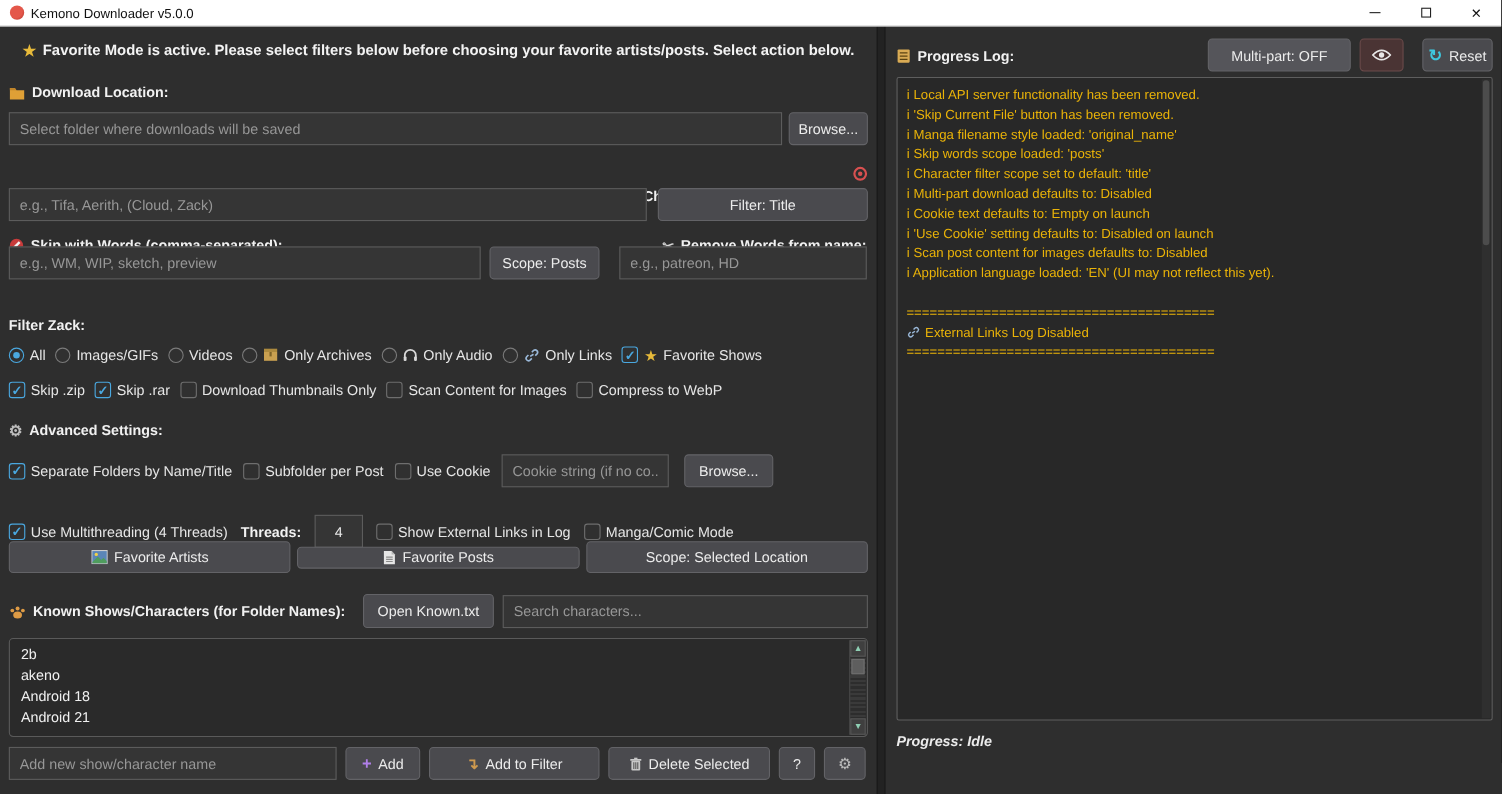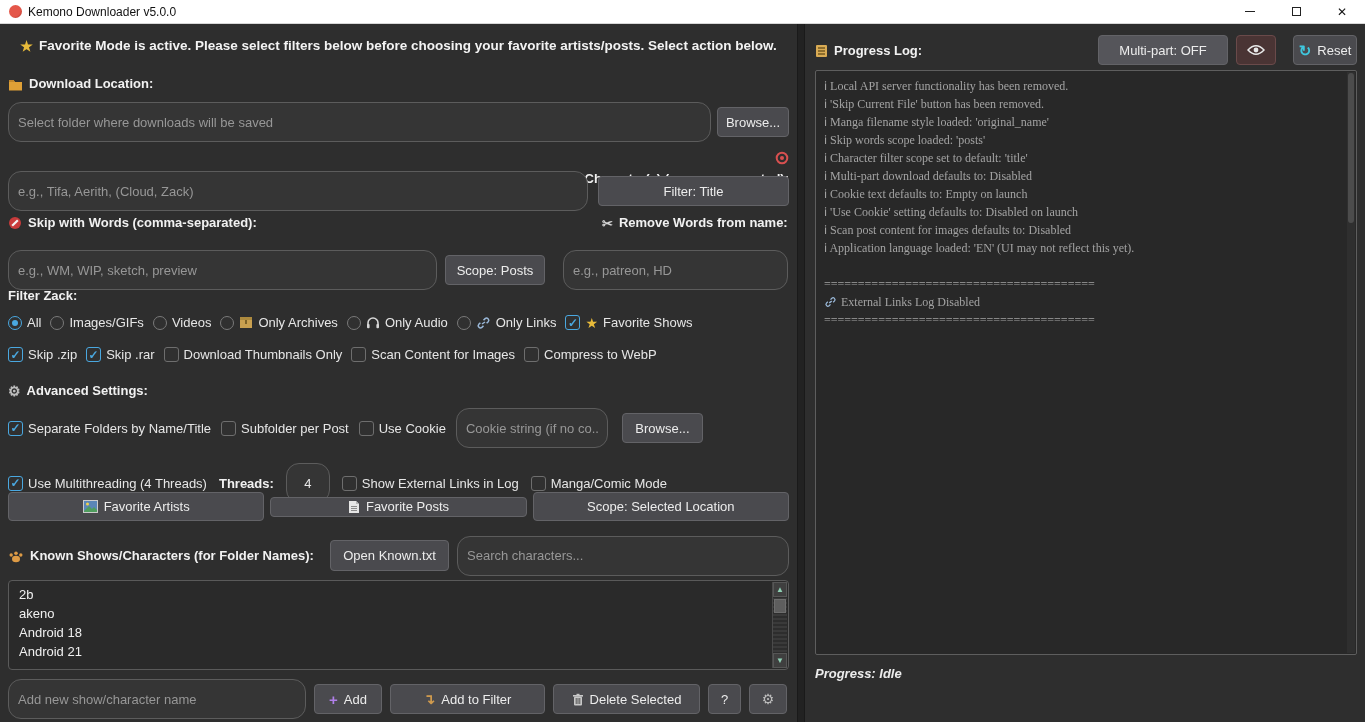--- a/index.html
+++ b/index.html
@@ -22,21 +22,21 @@
   .splitter { position:absolute; top:24px; left:797px; width:8px; bottom:0; background:#222; border-left:1px solid #1a1a1a; border-right:1px solid #1a1a1a; }
   .right { position:absolute; top:24px; left:805px; right:0; bottom:0; }
 
   .row { position:absolute; left:8px; right:8px; display:flex; align-items:center; }
 
   
   .blabel { font-size:13px; font-weight:bold; color:#f1f1f1; display:flex; align-items:flex-end; gap:6px; white-space:nowrap; }
   .notice { justify-content:center; font-size:13.5px; font-weight:bold; color:#f3f3f3; gap:6px; }
 
   
-  .inp { background:#353535; border:1px solid #5c5c5c; border-radius:13px; color:#e8e8e8; font-size:13px; height:40px; padding:0 9px; font-family:"Liberation Sans",sans-serif; outline:none; }
+  .inp { background:#353535; border:1px solid #5c5c5c; border-radius:0; color:#e8e8e8; font-size:13px; height:30px; padding:0 9px; font-family:"Liberation Sans",sans-serif; outline:none; }
   .inp::placeholder { color:#979797; }
   .btn { display:inline-flex; align-items:center; justify-content:center; gap:6px; background:#4a4a4e; border:1px solid #636367; border-radius:4px; color:#ececec; font-size:13px; height:30px; padding:0 12px; white-space:nowrap; cursor:default; font-family:"Liberation Sans",sans-serif; }
 
   .cb, .radio { display:inline-flex; align-items:center; gap:5px; font-size:13px; color:#e6e6e6; white-space:nowrap; cursor:default; }
   .cb .box { width:15px; height:15px; border:1px solid #6e6e6e; border-radius:3px; background:#303030; display:flex; align-items:center; justify-content:center; flex:none; }
   .cb.checked .box { border-color:#4aa8e0; }
   .cb.checked .box::after { content:"✓"; color:#4aa8e0; font-size:12px; font-weight:bold; line-height:1; }
   .radio .dot { width:14px; height:14px; border:1px solid #7a7a7a; border-radius:50%; background:#303030; position:relative; flex:none; }
   .radio.checked .dot { border-color:#4aa8e0; }
   .radio.checked .dot::after { content:""; position:absolute; inset:3px; border-radius:50%; background:#4aa8e0; }
@@ -52,21 +52,21 @@
   
   .listbox { position:absolute; left:8px; right:8px; background:#2a2a2a; border:1px solid #5a5a5a; border-radius:4px; overflow:hidden; }
   .list-item { height:19px; line-height:19px; padding-left:10px; font-size:13px; color:#f0f0f0; }
   .vscroll { position:absolute; top:1px; bottom:1px; right:1px; width:15px; background:repeating-linear-gradient(180deg,#3a3a3a 0 2px,#2d2d2d 2px 4px); border-left:1px solid #4a4a4a; }
   .vscroll .sb-btn { position:absolute; left:0; right:0; height:15px; background:#3f3f3f; border:1px solid #565656; display:flex; align-items:center; justify-content:center; font-size:8px; color:#8fd0b4; }
   .vscroll .sb-up { top:0; } .vscroll .sb-down { bottom:0; }
   .vscroll .sb-thumb { position:absolute; left:1px; right:1px; top:17px; height:14px; background:#5e5e5e; border:1px solid #6e6e6e; }
 
   
   .logbox { position:absolute; left:10px; right:8px; background:#282828; border:1px solid #5e5e5e; border-radius:2px; padding:6px 8px; overflow:hidden; }
-  .log-line { min-height:18px; line-height:18px; font-family:Liberation Serif, serif; font-size:12px; color:#a3a3a3; white-space:pre; display:flex; align-items:center; gap:4px; }
+  .log-line { min-height:18px; line-height:18px; font-family:Liberation Sans, sans-serif; font-size:12px; color:#eab308; white-space:pre; display:flex; align-items:center; gap:4px; }
   .log-scroll { position:absolute; top:1px; bottom:1px; right:1px; width:8px; background:#2f2f2f; }
   .log-scroll .thumb { position:absolute; top:1px; left:1px; right:1px; height:150px; background:#4c4c4c; border-radius:3px; }
   .progress-idle { font-size:13px; font-weight:bold; font-style:italic; color:#ececec; }
 </style>
 </head>
 <body>
 
 <div class="app">
 
   <div class="titlebar">
@@ -122,21 +122,21 @@
             <circle cx="7" cy="7" r="6" fill="#c83b3b"></circle>
             <rect x="3" y="5.9" width="8" height="2.2" fill="#f3f3f3" transform="rotate(-45 7 7)"></rect>
           </svg>
         <span>Skip with Words (comma-separated):</span>
       </span>
       <span class="blabel" style="position:absolute; left:594px;">
         <span class="ic-scissors">✂</span>
         <span>Remove Words from name:</span>
       </span>
     </div>
-    <div class="row" style="top:226px;">
+    <div class="row" style="top:200px;">
       <input class="inp" style="width: 429px;" placeholder="e.g., WM, WIP, sketch, preview">
       <button class="btn" style="width:100px; margin-left:8px;">Scope: Posts</button>
       <input class="inp" style="width: 225px; margin-left: 18px;" placeholder="e.g., patreon, HD">
     </div>
 
     <div class="row blabel" style="top:264px;">
       <span>Filter Zack:</span>
     </div>
     <div class="row" style="top:291px; gap:9px;">
       <label class="radio checked">

